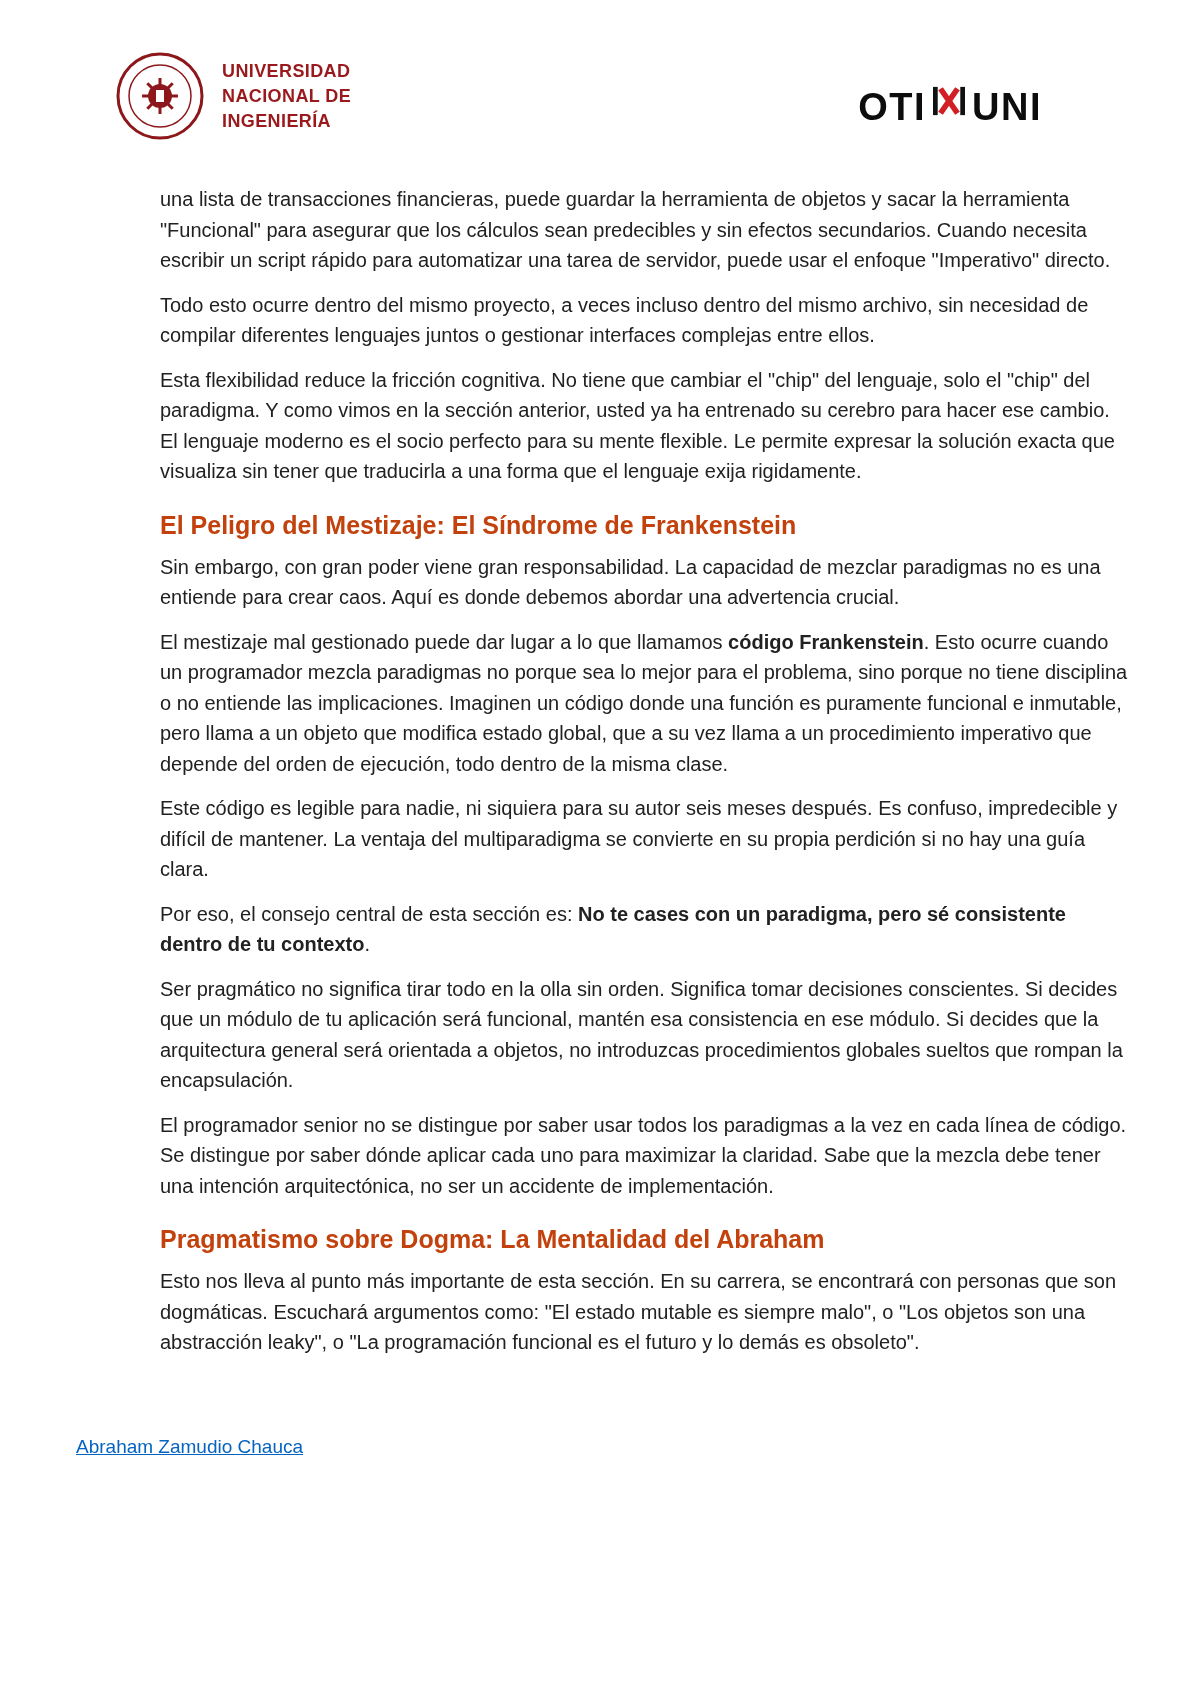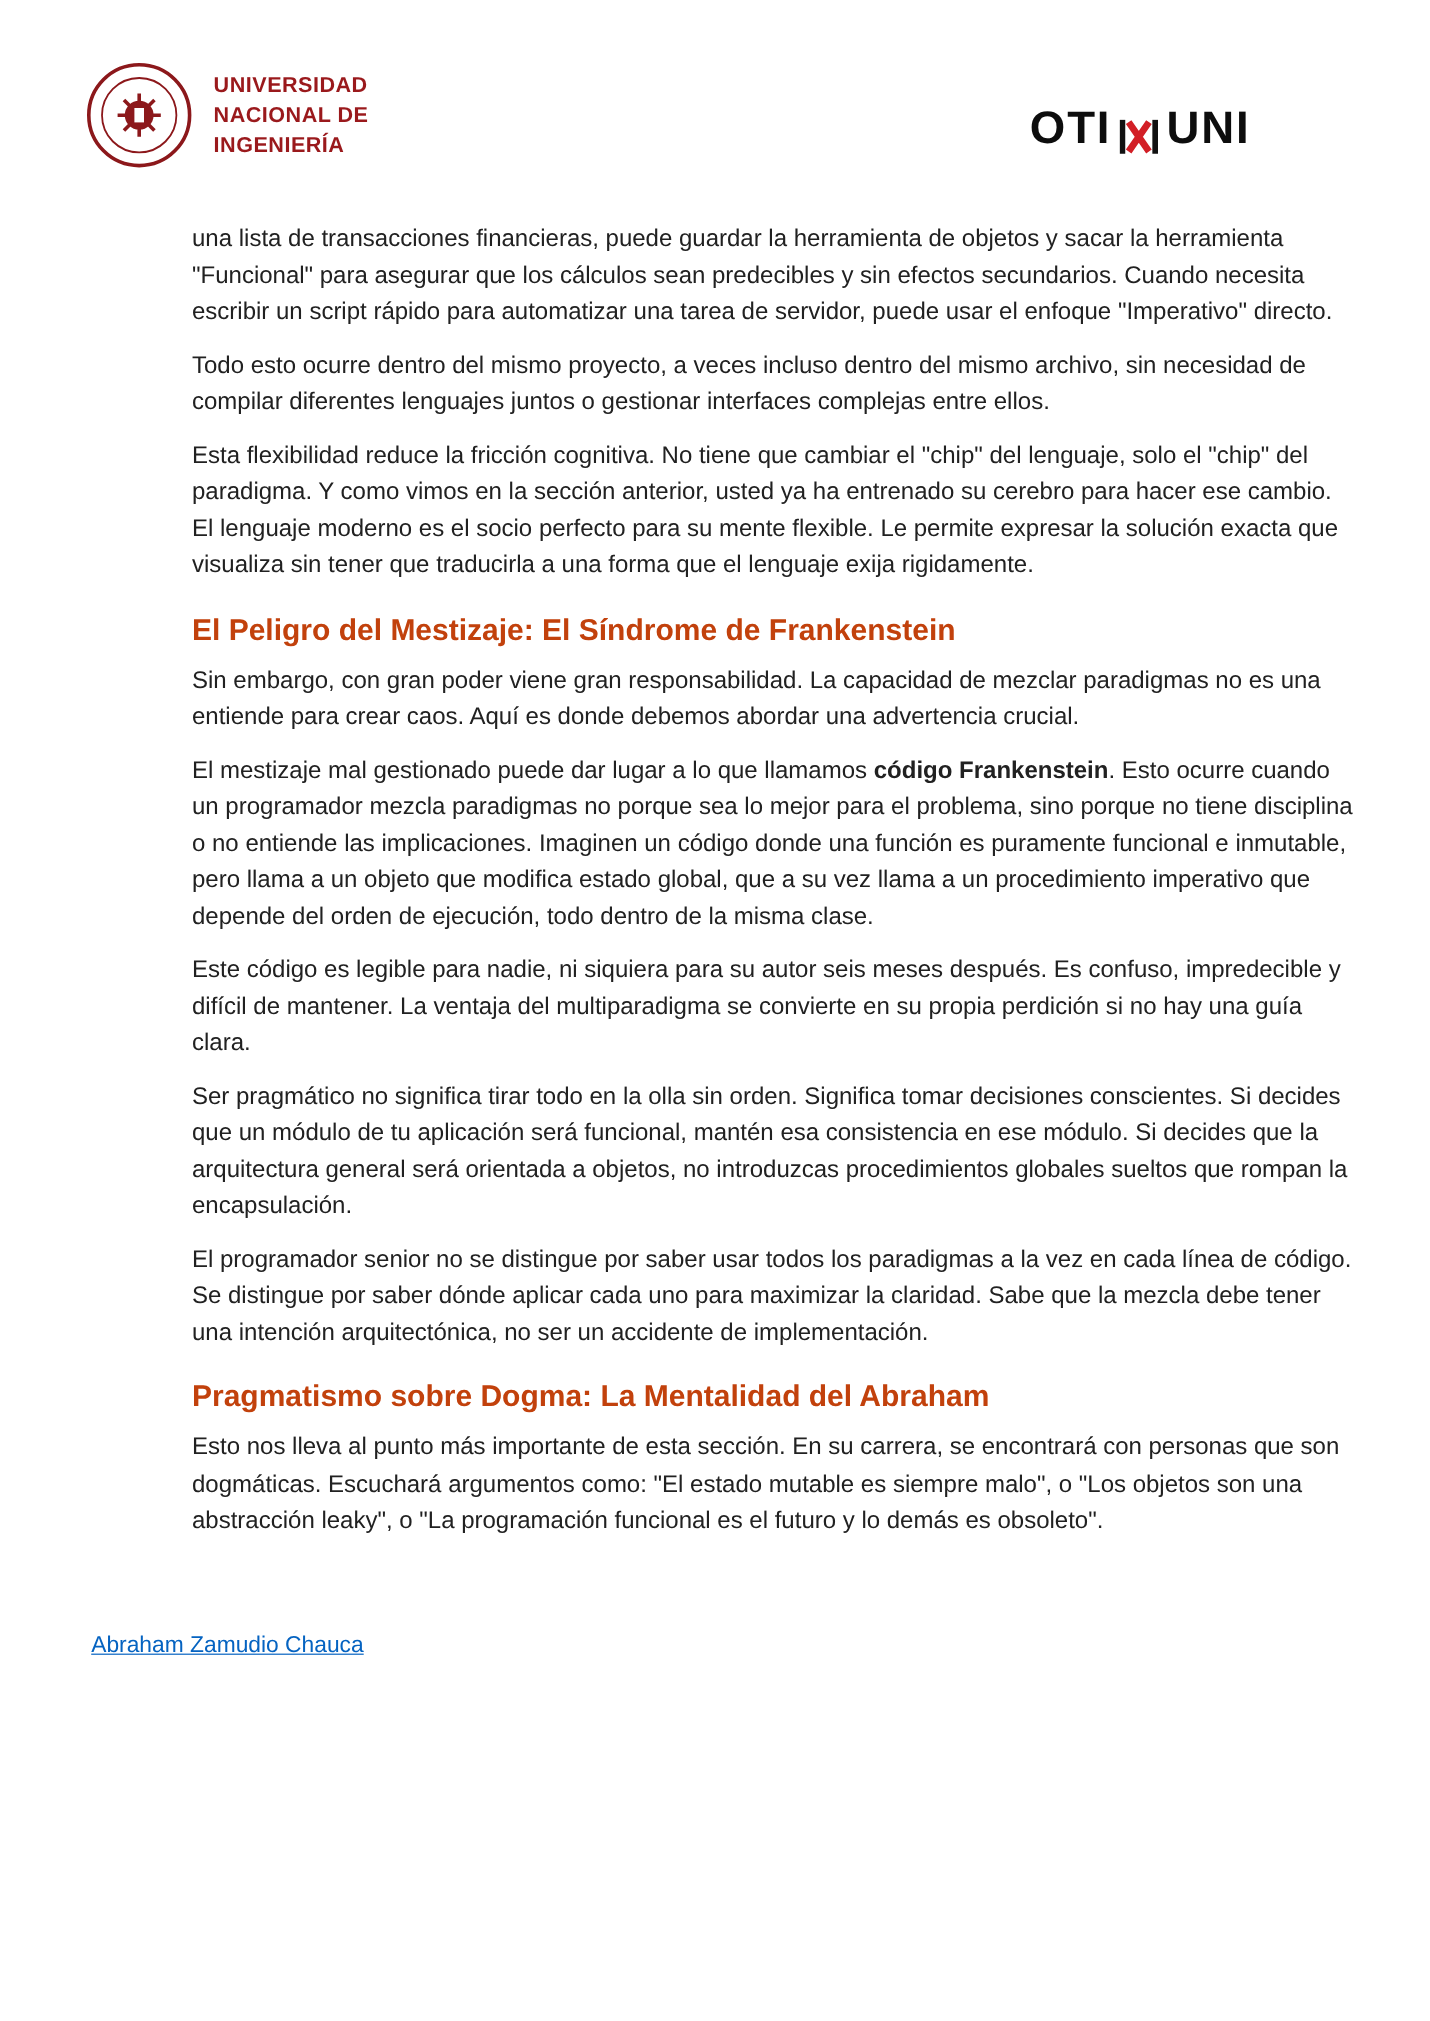--- a/index.html
+++ b/index.html
@@ -12,35 +12,35 @@
     font-family: "Liberation Sans", sans-serif;
     color: #212121;
     overflow: hidden;
     box-sizing: border-box;
   }
   
   .header {
     display: flex;
     justify-content: space-between;
     align-items: flex-start;
-    padding: 52px 150px 0 72px;
+    padding: 52px 150px 0 116px;
   }
   .uni-brand { display: flex; align-items: center; gap: 18px; }
   .seal { display: inline-block; width: 88px; height: 88px; }
   .uni-name {
     font-weight: 700;
     font-size: 18px;
     line-height: 25px;
     letter-spacing: 0.4px;
     color: #9a191c;
   }
   .uni-name span { display: block; }
   .oti-logo {
     display: flex;
-    align-items: flex-end;
+    align-items: flex-start;
     gap: 7px;
     margin-top: 34px;
     font-weight: 800;
     font-size: 38px;
     letter-spacing: 1.5px;
     color: #0d0d0d;
   }
   .oti-mark { display: inline-flex; align-items: center; }
   
   .content {
@@ -109,20 +109,21 @@
   </header>
 
   <main class="content">
     <p><span>una lista de transacciones financieras, puede guardar la herramienta de objetos y sacar la herramienta "Funcional" para asegurar que los cálculos sean predecibles y sin efectos secundarios. Cuando necesita escribir un script rápido para automatizar una tarea de servidor, puede usar el enfoque "Imperativo" directo.</span></p>
     <p><span>Todo esto ocurre dentro del mismo proyecto, a veces incluso dentro del mismo archivo, sin necesidad de compilar diferentes lenguajes juntos o gestionar interfaces complejas entre ellos.</span></p>
     <p><span>Esta flexibilidad reduce la fricción cognitiva. No tiene que cambiar el "chip" del lenguaje, solo el "chip" del paradigma. Y como vimos en la sección anterior, usted ya ha entrenado su cerebro para hacer ese cambio. El lenguaje moderno es el socio perfecto para su mente flexible. Le permite expresar la solución exacta que visualiza sin tener que traducirla a una forma que el lenguaje exija rigidamente.</span></p>
     <h2>El Peligro del Mestizaje: El Síndrome de Frankenstein</h2>
     <p><span>Sin embargo, con gran poder viene gran responsabilidad. La capacidad de mezclar paradigmas no es una entiende para crear caos. Aquí es donde debemos abordar una advertencia crucial.</span></p>
     <p><span>El mestizaje mal gestionado puede dar lugar a lo que llamamos </span><span class="b">código Frankenstein</span><span>. Esto ocurre cuando un programador mezcla paradigmas no porque sea lo mejor para el problema, sino porque no tiene disciplina o no entiende las implicaciones. Imaginen un código donde una función es puramente funcional e inmutable, pero llama a un objeto que modifica estado global, que a su vez llama a un procedimiento imperativo que depende del orden de ejecución, todo dentro de la misma clase.</span></p>
     <p><span>Este código es legible para nadie, ni siquiera para su autor seis meses después. Es confuso, impredecible y difícil de mantener. La ventaja del multiparadigma se convierte en su propia perdición si no hay una guía clara.</span></p>
+    <p><span>Por eso, el consejo central de esta sección es: </span><span class="b">No te cases con un paradigma, pero sé consistente dentro de tu contexto</span><span>.</span></p>
     <p><span>Ser pragmático no significa tirar todo en la olla sin orden. Significa tomar decisiones conscientes. Si decides que un módulo de tu aplicación será funcional, mantén esa consistencia en ese módulo. Si decides que la arquitectura general será orientada a objetos, no introduzcas procedimientos globales sueltos que rompan la encapsulación.</span></p>
     <p><span>El programador senior no se distingue por saber usar todos los paradigmas a la vez en cada línea de código. Se distingue por saber </span><span class="i">dónde</span><span> aplicar cada uno para maximizar la claridad. Sabe que la mezcla debe tener una intención arquitectónica, no ser un accidente de implementación.</span></p>
     <h2>Pragmatismo sobre Dogma: La Mentalidad del Abraham</h2>
     <p><span>Esto nos lleva al punto más importante de esta sección. En su carrera, se encontrará con personas que son dogmáticas. Escuchará argumentos como: "El estado mutable es siempre malo", o "Los objetos son una abstracción leaky", o "La programación funcional es el futuro y lo demás es obsoleto".</span></p>
   </main>
 
   <div class="footer">
     <a class="author-link" href="#">Abraham Zamudio Chauca</a>
   </div>
 

